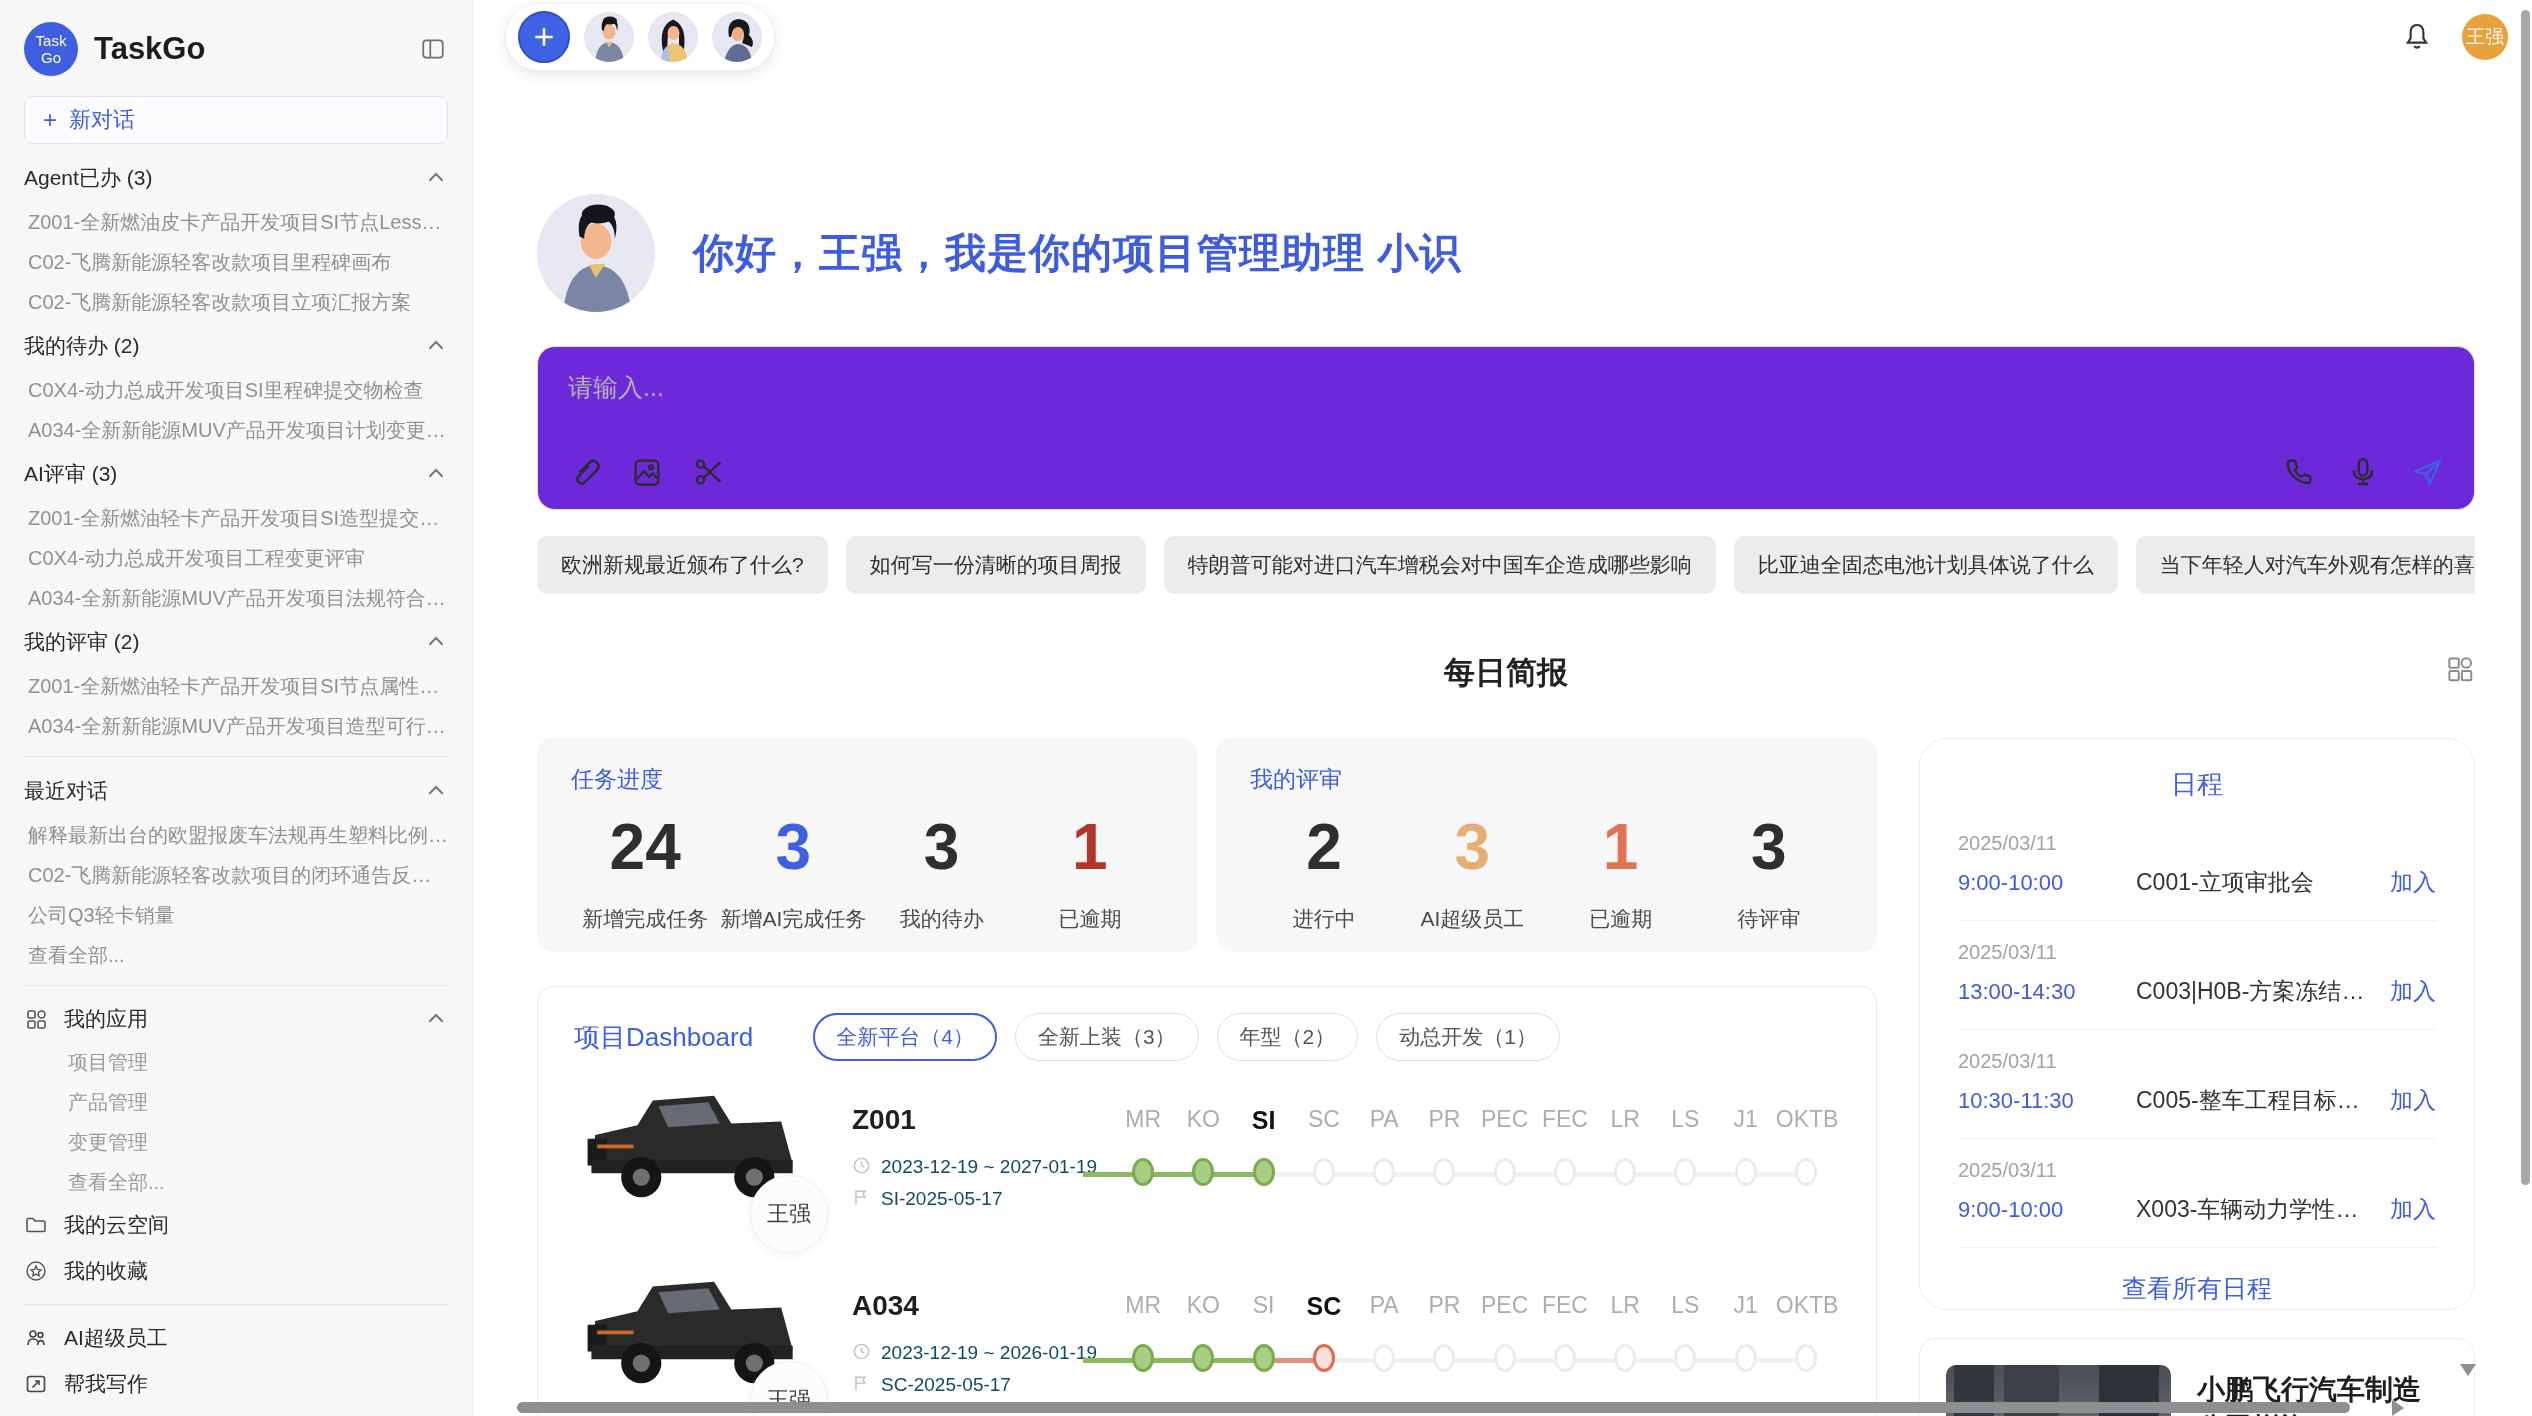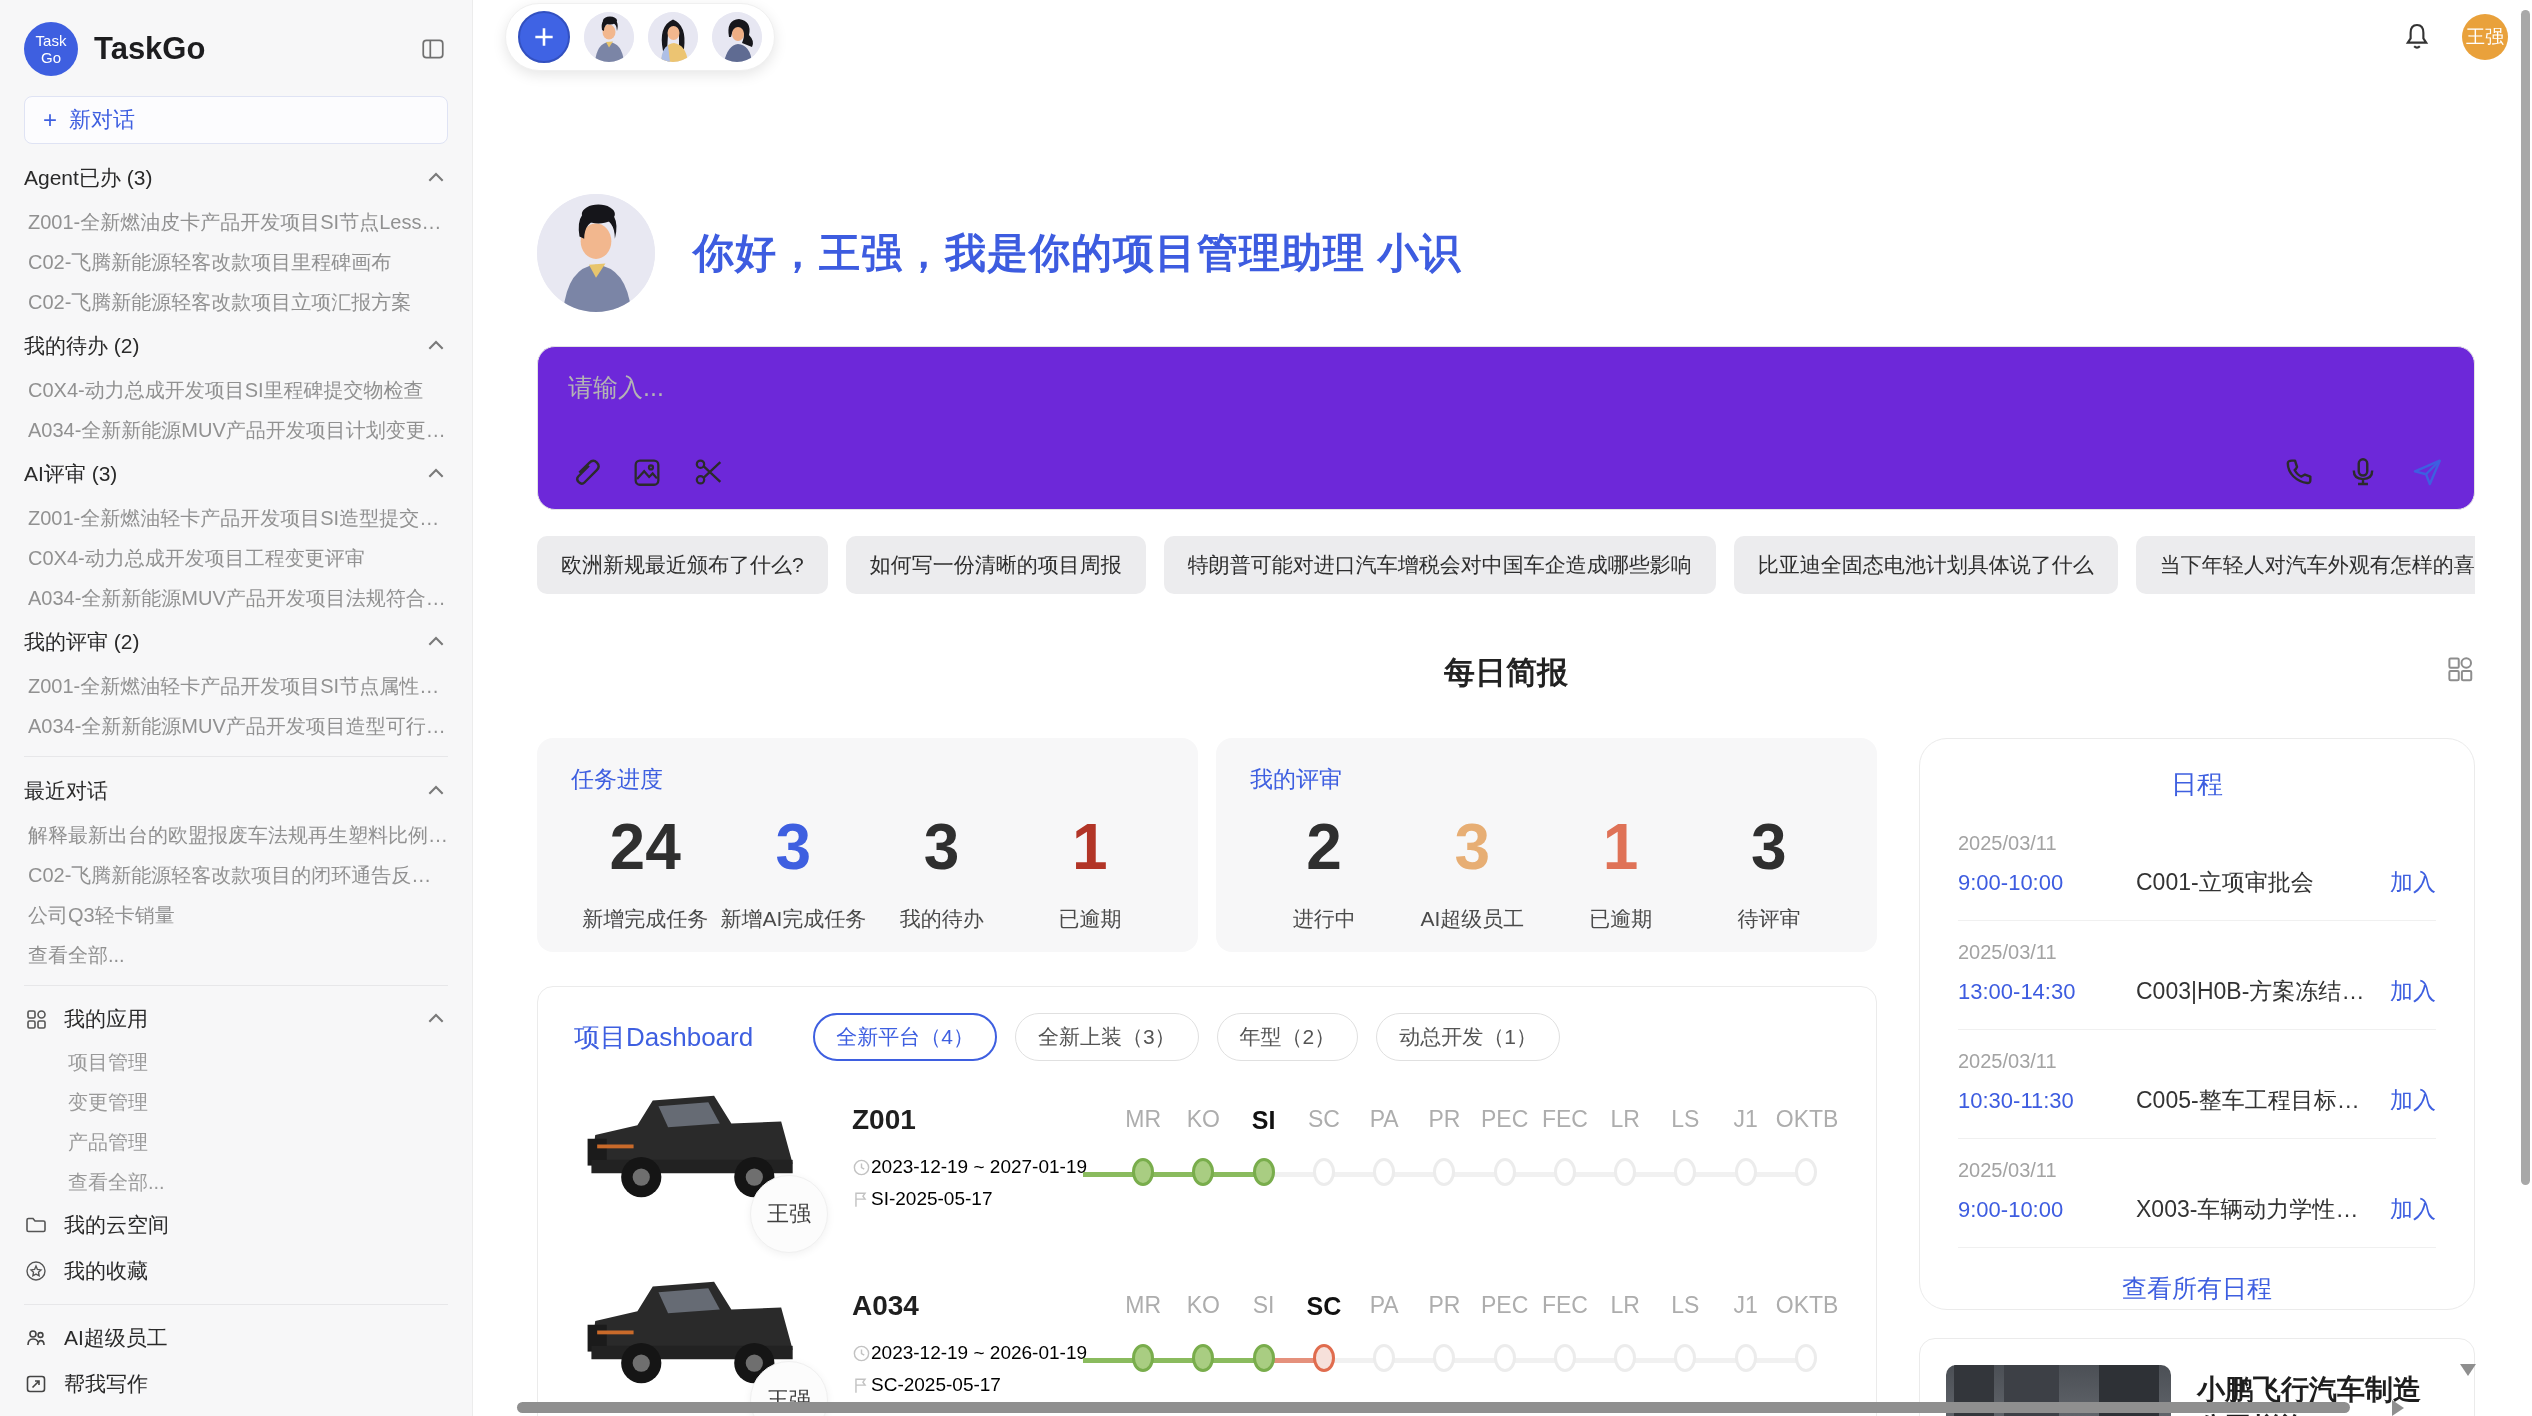--- a/index.html
+++ b/index.html
@@ -92,21 +92,21 @@
   .dash-tab[data-active="true"] { border:2px solid #3e5fe0; color:#3e5fe0; padding:8px 21px; }
 
   .project-row { display:flex; align-items:center; padding:26px 4px 10px 4px; }
   .thumb-wrap { width:244px; height:150px; position:relative; flex-shrink:0; }
   .thumb-wrap svg { width:230px; height:138px; }
   .owner-badge { position:absolute; right:-6px; bottom:-16px; width:78px; height:78px; border-radius:50%;
     background:#fcfcfc; border:1px solid #f0f0f0; box-shadow:0 2px 8px rgba(0,0,0,.06);
     display:flex; align-items:center; justify-content:center; font-size:22px; color:#3f3f3f; }
   .proj-info { width:255px; margin-left:30px; flex-shrink:0; }
   .proj-code { font-size:28px; font-weight:700; color:#1f1f1f; margin-bottom:20px; }
-  .proj-meta { display:flex; align-items:center; font-size:19px; color:#000000; margin-bottom:10px; }
+  .proj-meta { display:flex; align-items:flex-start; gap:10px; font-size:19px; color:#0c4a6e; margin-bottom:10px; }
   .ms-track { flex:1; display:flex; height:112px; margin-left:6px; min-width:0; }
   .ms-cell { flex:1; position:relative; }
   .ms-label { position:absolute; top:0; width:100%; text-align:center; font-size:23px; color:#adadad; }
   .ms-label[data-current="true"] { color:#111; font-weight:700; font-size:25px; }
   .ms-seg { position:absolute; top:66px; left:-50%; width:100%; height:5px; background:#f1f1f1; }
   .ms-seg[data-line="green"] { background:#8abb5e; }
   .ms-seg[data-line="red"]   { background:#e5917c; }
   .ms-dot { position:absolute; top:52px; left:50%; transform:translateX(-50%); width:22px; height:28px;
     border-radius:50%; background:#fff; border:3px solid #ececec; z-index:1; }
   .ms-dot[data-state="done"] { background:#a9cd82; border-color:#79ad4c; }
@@ -283,22 +283,22 @@
           </span>
         <span>我的应用</span>
         <span class="grow"></span>
         <svg class="icon16" viewBox="0 0 18 18" fill="none" stroke="#7a7a7a" stroke-width="1.6">
             <path d="M4 11 L9 6 L14 11"></path>
           </svg>
       </div>
       <div>
 
       <div class="side-row sub">项目管理</div>
+          <div class="side-row sub">产品管理</div>
           <div class="side-row sub">变更管理</div>
-          <div class="side-row sub">产品管理</div>
           <div class="side-row sub">查看全部...</div>
         </div>
 
       <div class="side-row">
         <span class="icon16">
           <svg width="24" height="24" viewBox="0 0 24 24" fill="none" stroke="#555" stroke-width="1.6">
             <path d="M3 7 Q3 5.5 4.5 5.5 H9 L11 8 H19.5 Q21 8 21 9.5 V17 Q21 18.5 19.5 18.5 H4.5 Q3 18.5 3 17 Z"></path>
           </svg>
           </span>
         <span>我的云空间</span>

